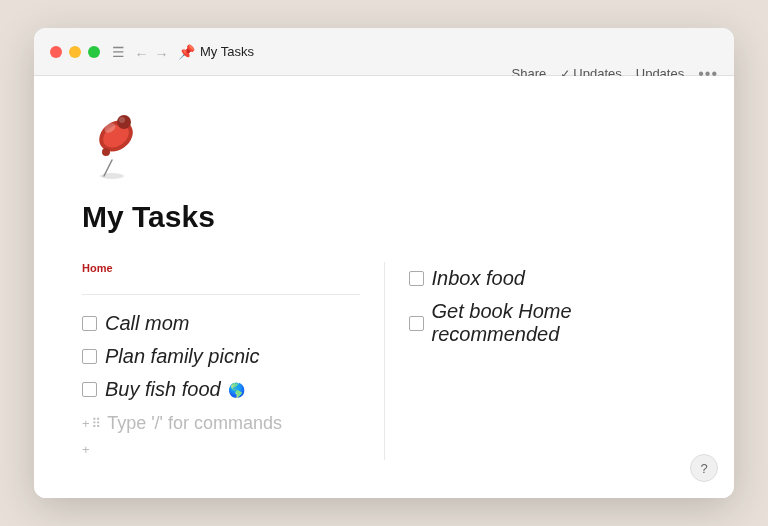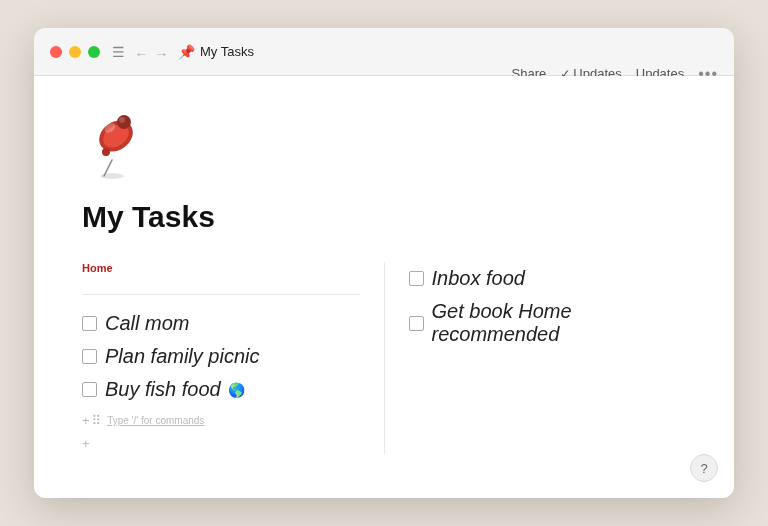--- a/index.html
+++ b/index.html
@@ -222,23 +222,22 @@
       color: #bbb;
     }
 
     .add-drag {
       font-size: 13px;
       color: #bbb;
     }
 
     .add-placeholder {
       color: #bbb;
-      font-size: 10px;
+      font-size: 18px;
       font-style: normal;
-      text-decoration: underline;
     }
 
     
     .add-extra-plus {
       display: flex;
       align-items: center;
       padding: 3px 0;
       color: #bbb;
       font-size: 13px;
       cursor: pointer;

